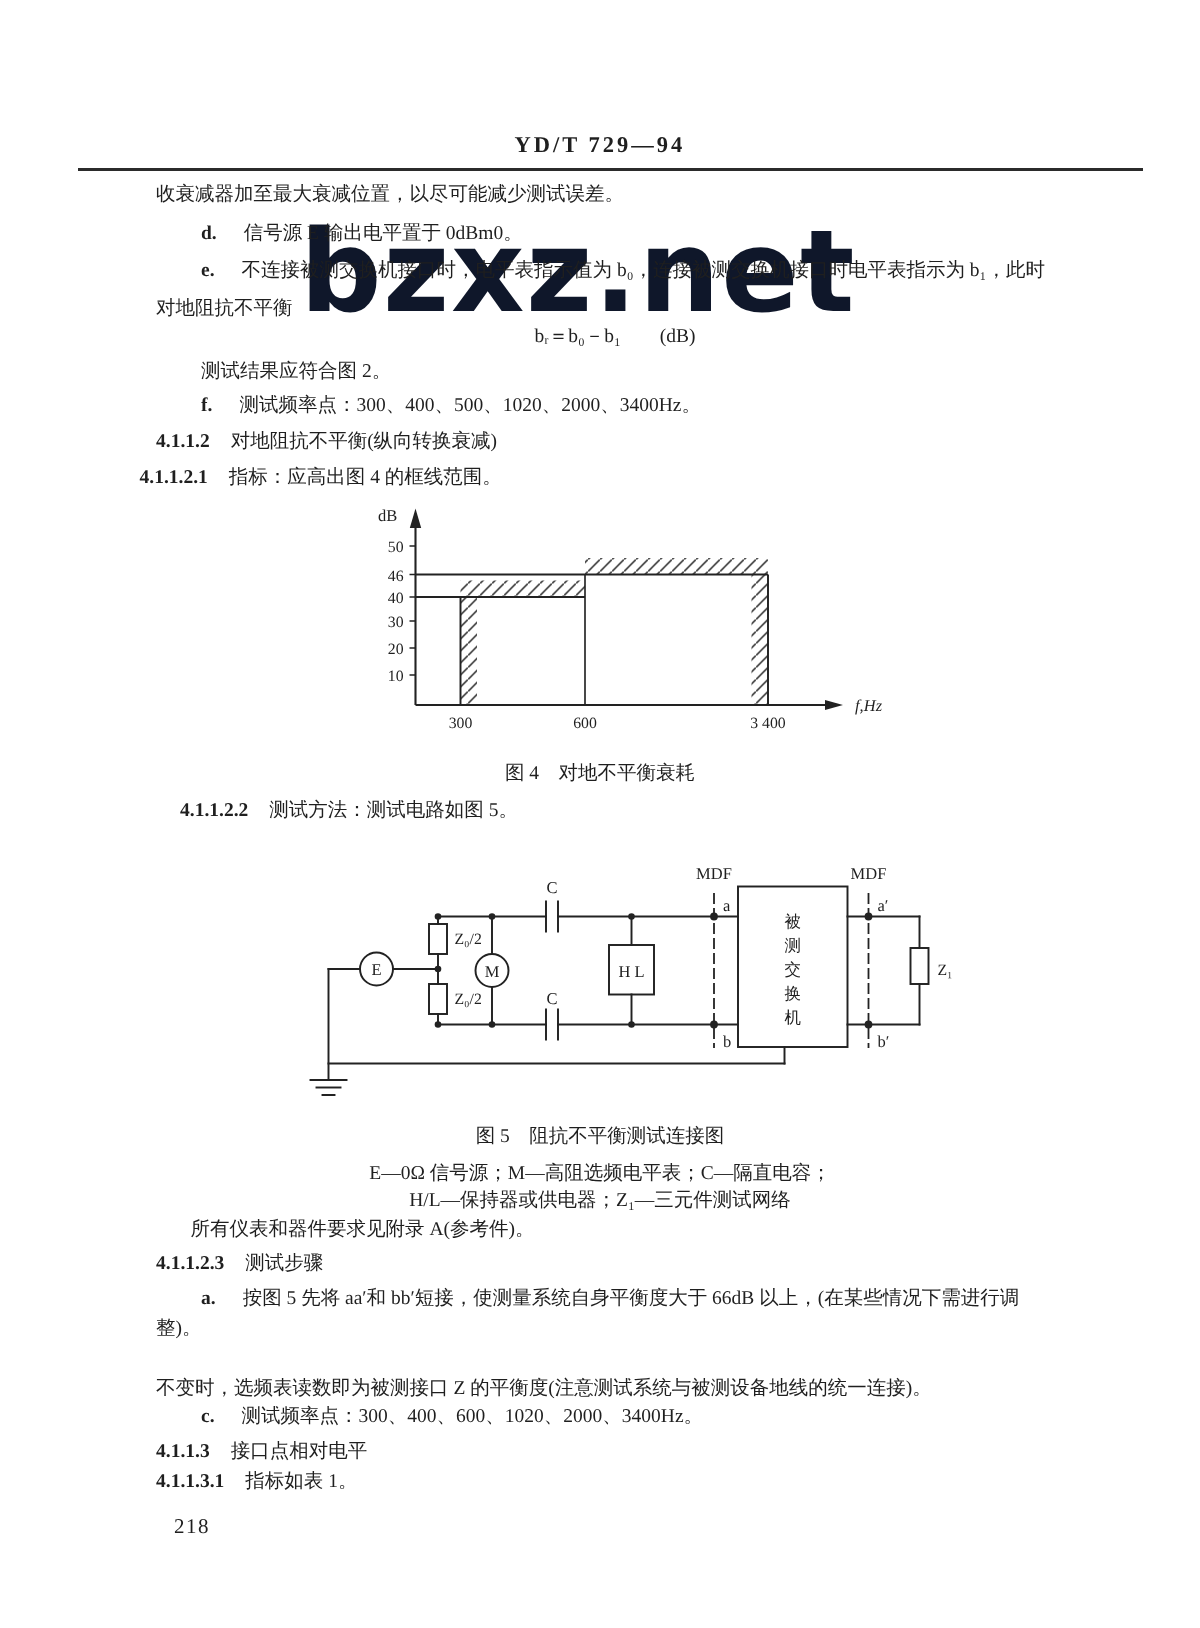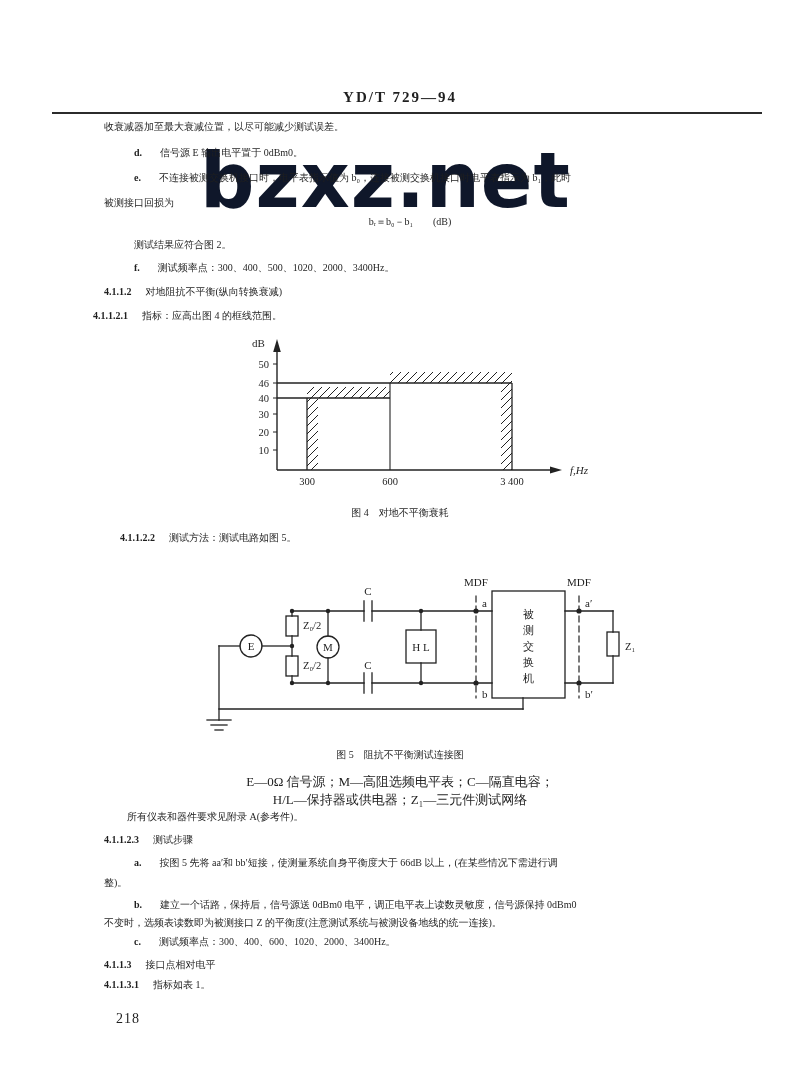--- a/index.html
+++ b/index.html
@@ -1,21 +1,21 @@
 <!DOCTYPE html>
 <html><head>
 <meta charset="utf-8">
 <style>
   html,body{margin:0;padding:0;background:#ffffff;}
   .page{position:relative;width:800px;height:1085px;background:#ffffff;overflow:hidden;
         font-family:"Liberation Serif","DejaVu Serif",serif;color:#1f1f1f;}
   .watermark{position:absolute;left:200px;top:136px;z-index:0;
         font-family:"DejaVu Sans",sans-serif;font-weight:bold;font-size:76px;
         color:#0f172a;letter-spacing:1px;}
-  .line{position:absolute;z-index:1;white-space:nowrap;font-size:10px;line-height:1.25;}
+  .line{position:absolute;z-index:1;white-space:nowrap;font-size:13px;line-height:1.25;}
   .centered{left:0;right:0;text-align:center;}
   .hdr{font-size:15px;font-weight:bold;letter-spacing:2px;}
   .rule{position:absolute;left:52px;top:112px;width:710px;border-top:2px solid #2b2b2b;z-index:1;}
   .num{font-weight:bold;margin-right:14px;}
   .ilabel{font-weight:bold;margin-right:18px;}
   .small{font-size:13px;}
   .pageno{font-size:14px;letter-spacing:1px;}
   .figwrap{position:absolute;z-index:1;}
   svg text{font-family:"Liberation Serif","DejaVu Serif",serif;fill:#1f1f1f;}
   .t10{font-size:10.5px;} .t11{font-size:11px;}
@@ -32,21 +32,21 @@
 
   <div class="line" style="left:104px;top:121px;">收衰减器加至最大衰减位置，以尽可能减少测试误差。</div>
 
   <div class="line" style="left:134px;top:147px;">
     <span class="ilabel">d.</span><span>信号源 E 输出电平置于 0dBm0。</span>
   </div>
 
   <div class="line" style="left:134px;top:172px;">
     <span class="ilabel">e.</span><span>不连接被测交换机接口时，电平表指示值为 b₀，连接被测交换机接口时电平表指示为 b₁，此时</span>
   </div>
-  <div class="line" style="left:104px;top:197px;">被测接口回损为</div>
+  <div class="line" style="left:104px;top:197px;">对地阻抗不平衡</div>
 
   <div class="line centered" style="top:216px;padding-left:20px;">bᵣ＝b₀－b₁　　(dB)</div>
 
   <div class="line" style="left:134px;top:239px;">测试结果应符合图 2。</div>
 
   <div class="line" style="left:134px;top:262px;">
     <span class="ilabel">f.</span><span>测试频率点：300、400、500、1020、2000、3400Hz。</span>
   </div>
 
   <div class="line" style="left:104px;top:286px;">
@@ -208,23 +208,20 @@
 
   <div class="line" style="left:104px;top:834px;">
     <span class="num">4.1.1.2.3</span><span>测试步骤</span>
   </div>
 
   <div class="line" style="left:134px;top:857px;">
     <span class="ilabel">a.</span><span>按图 5 先将 aa′和 bb′短接，使测量系统自身平衡度大于 66dB 以上，(在某些情况下需进行调</span>
   </div>
   <div class="line" style="left:104px;top:877px;">整)。</div>
 
-  <div class="line" style="left:134px;top:899px;">
-    <span class="ilabel">b.</span><span>建立一个话路，保持后，信号源送 0dBm0 电平，调正电平表上读数灵敏度，信号源保持 0dBm0</span>
-  </div>
   <div class="line" style="left:104px;top:917px;">不变时，选频表读数即为被测接口 Z 的平衡度(注意测试系统与被测设备地线的统一连接)。</div>
 
   <div class="line" style="left:134px;top:936px;">
     <span class="ilabel">c.</span><span>测试频率点：300、400、600、1020、2000、3400Hz。</span>
   </div>
 
   <div class="line" style="left:104px;top:959px;">
     <span class="num">4.1.1.3</span><span>接口点相对电平</span>
   </div>
 

